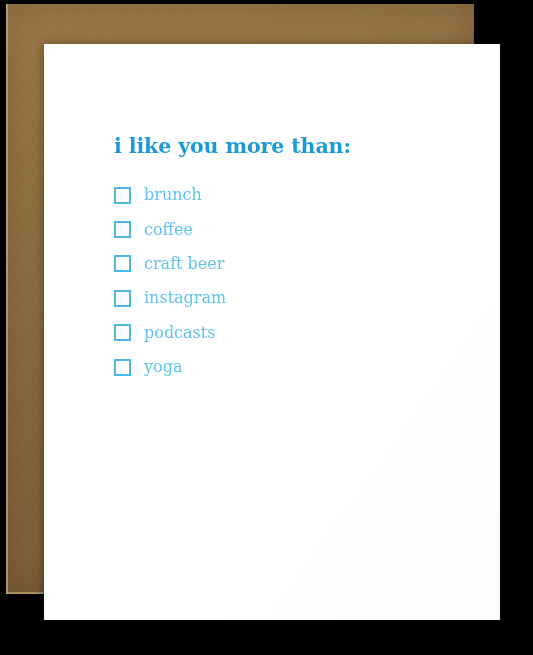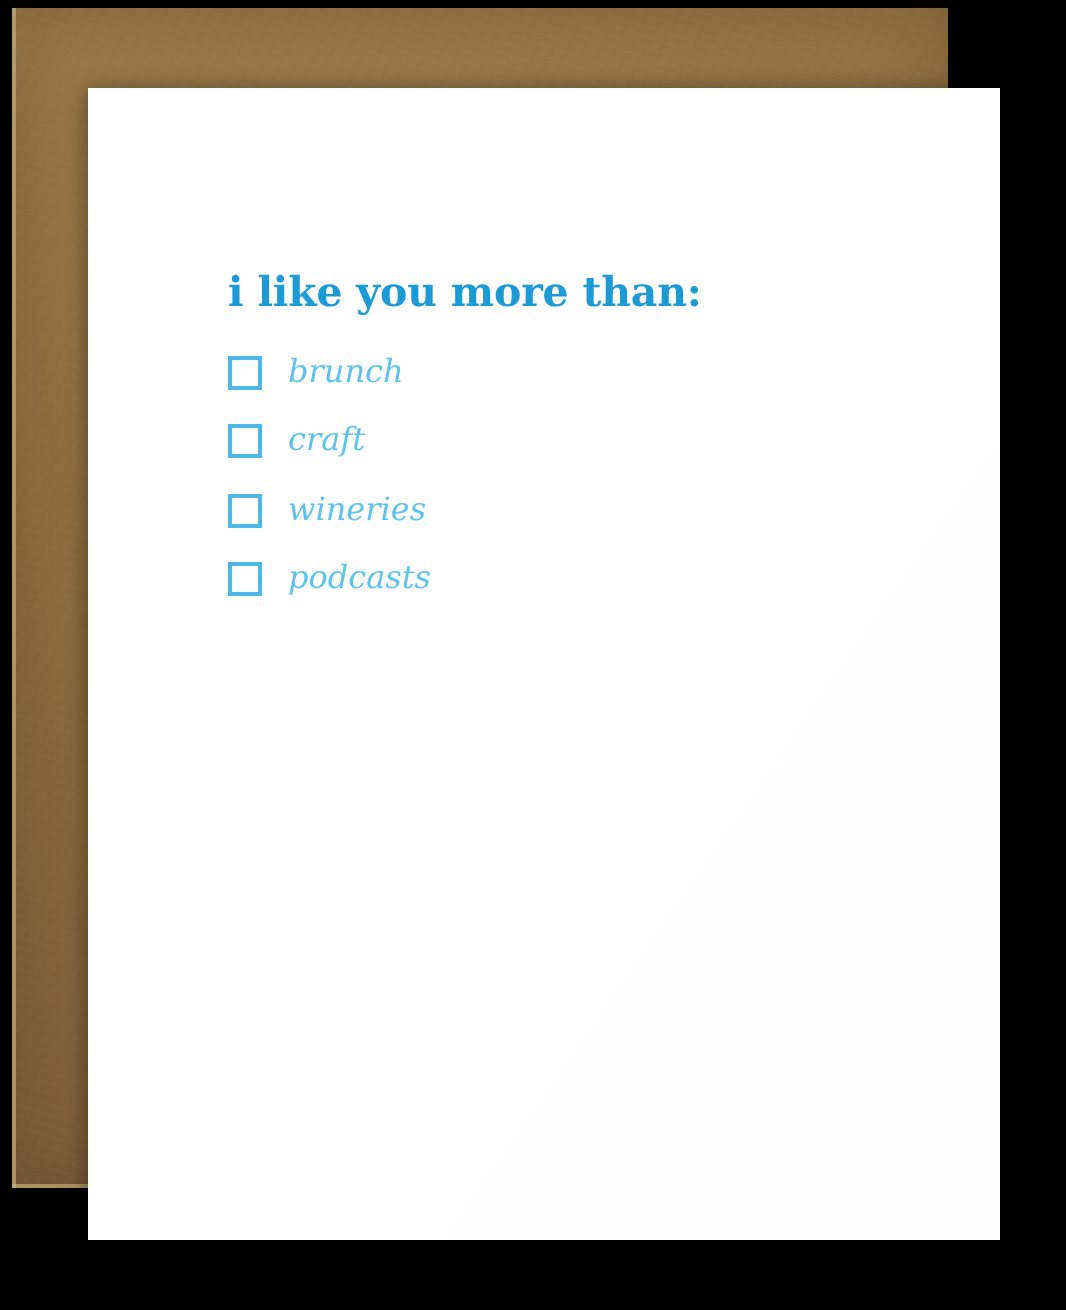--- a/index.html
+++ b/index.html
@@ -113,23 +113,22 @@
     white-space: nowrap;
   }
 
   #checklist {
     list-style: none;
     margin: 0;
     padding: 0;
   }
   .check-row {
     display: flex;
-    align-items: flex-start;
+    align-items: center;
     height: 34.4px;
-    font-style: italic;
   }
   .checkbox {
     width: 13px;
     height: 13px;
     border: 2px solid #4db8e8;
     box-sizing: content-box;
     flex: 0 0 auto;
     background: #ffffff;
   }
   .check-label {
@@ -159,29 +158,37 @@
 
         <h1 id="headline">i like you more than:</h1>
 
         <ul id="checklist">
             <li class="check-row">
               <span class="checkbox"></span>
               <span class="check-label">brunch</span>
             </li>
             <li class="check-row">
               <span class="checkbox"></span>
-              <span class="check-label">craft</span>
+              <span class="check-label">coffee</span>
             </li>
             <li class="check-row">
               <span class="checkbox"></span>
-              <span class="check-label">wineries</span>
+              <span class="check-label">craft beer</span>
+            </li>
+            <li class="check-row">
+              <span class="checkbox"></span>
+              <span class="check-label">instagram</span>
             </li>
             <li class="check-row">
               <span class="checkbox"></span>
               <span class="check-label">podcasts</span>
+            </li>
+            <li class="check-row">
+              <span class="checkbox"></span>
+              <span class="check-label">yoga</span>
             </li>
           </ul>
 
       </div>
 
     </div>
   </div>
 
 </div>
 

